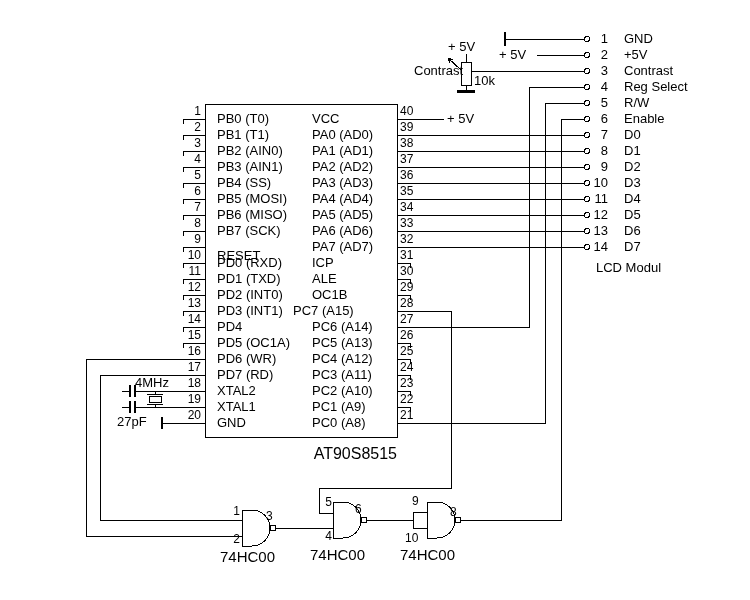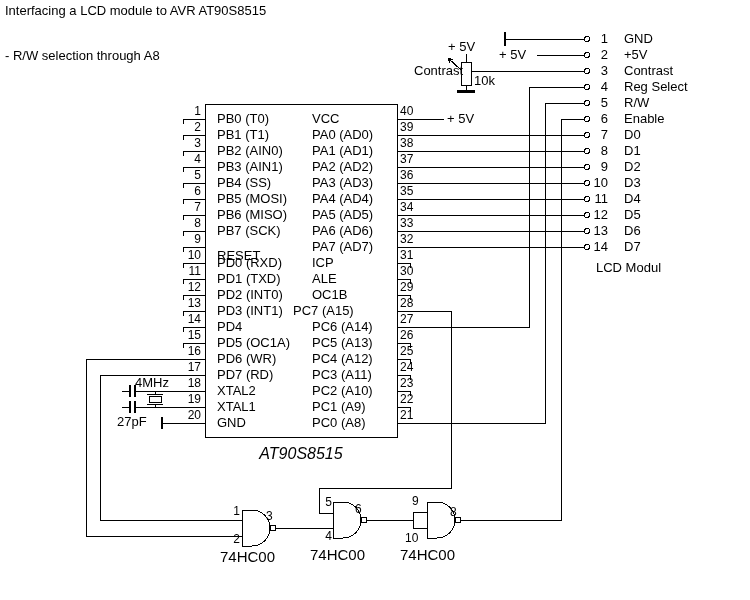--- a/index.html
+++ b/index.html
@@ -5,21 +5,21 @@
   html,body{margin:0;padding:0;background:#fff;}
   #canvas{position:relative;width:750px;height:600px;background:#ffffff;overflow:hidden;
           font-family:"Liberation Sans",sans-serif;color:#000;}
   #schematic-svg{position:absolute;left:0;top:0;}
   .lbl{position:absolute;font-size:13px;line-height:14px;white-space:nowrap;}
   .pin{position:absolute;font-size:12px;line-height:12px;white-space:nowrap;}
   .r{text-align:right;}
   .big{font-size:16px;line-height:16px;}
   .mid{font-size:15px;line-height:15px;}
   .ovl{text-decoration:overline;}
-  .center{text-align:center;font-style:italic;}
+  .center{text-align:right;}
 </style>
 </head>
 <body>
 
 <div id="canvas">
 
   <svg id="schematic-svg" width="750" height="600" viewBox="0 0 750 600" fill="none" stroke="#000" stroke-width="1" shape-rendering="crispEdges">
 
     <rect x="205" y="104" width="192" height="333"></rect>
 
@@ -107,22 +107,20 @@
         <circle cx="587" cy="151" r="2.5"></circle>
       <circle cx="587" cy="167" r="2.5"></circle>
         <circle cx="587" cy="183" r="2.5"></circle>
       <circle cx="587" cy="199" r="2.5"></circle>
         <circle cx="587" cy="215" r="2.5"></circle>
       <circle cx="587" cy="231" r="2.5"></circle>
         <circle cx="587" cy="247" r="2.5"></circle>
     </g>
   </svg>
 
-  <div class="lbl" style="left:5px;top:4px">Interfacing a LCD module to AVR AT90S8515</div>
-  <div class="lbl" style="left:5px;top:49px">- R/W selection through A8</div>
 
   <div class="lbl big center" style="left:205px;top:446px;width:192px">AT90S8515</div>
 
   <div class="lbl" style="left:447px;top:112px">+ 5V</div>
   <div class="lbl" style="left:448px;top:40px">+ 5V</div>
   <div class="lbl" style="left:499px;top:48px">+ 5V</div>
   <div class="lbl" style="left:414px;top:64px">Contrast</div>
   <div class="lbl" style="left:474px;top:74px">10k</div>
   <div class="lbl" style="left:135px;top:376px">4MHz</div>
   <div class="lbl" style="left:117px;top:415px">27pF</div>

